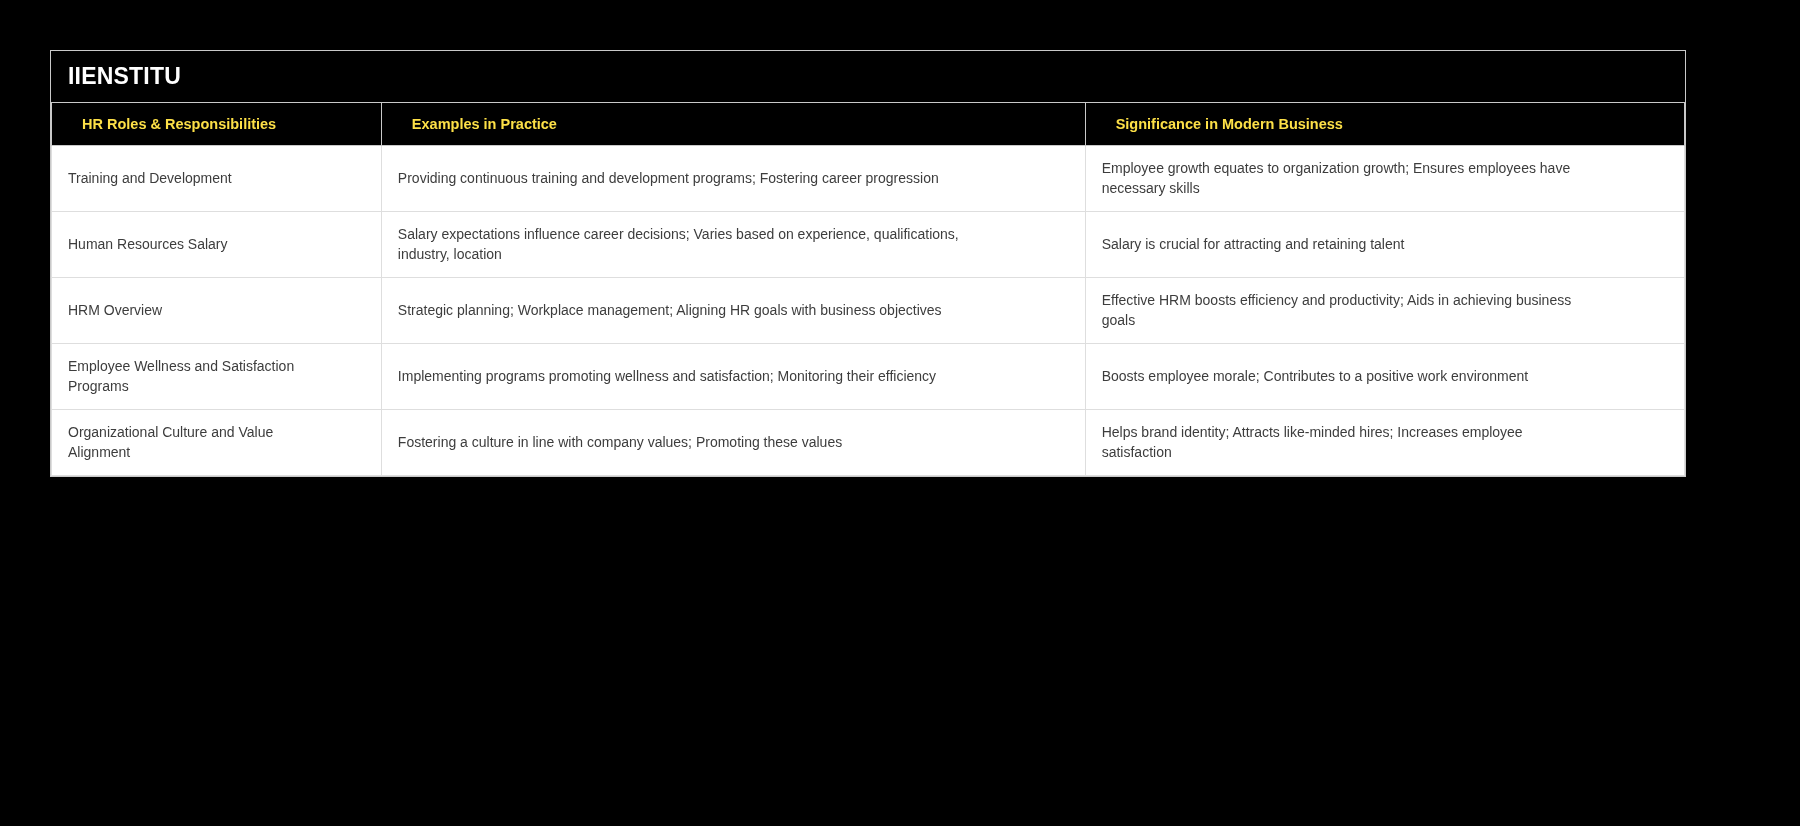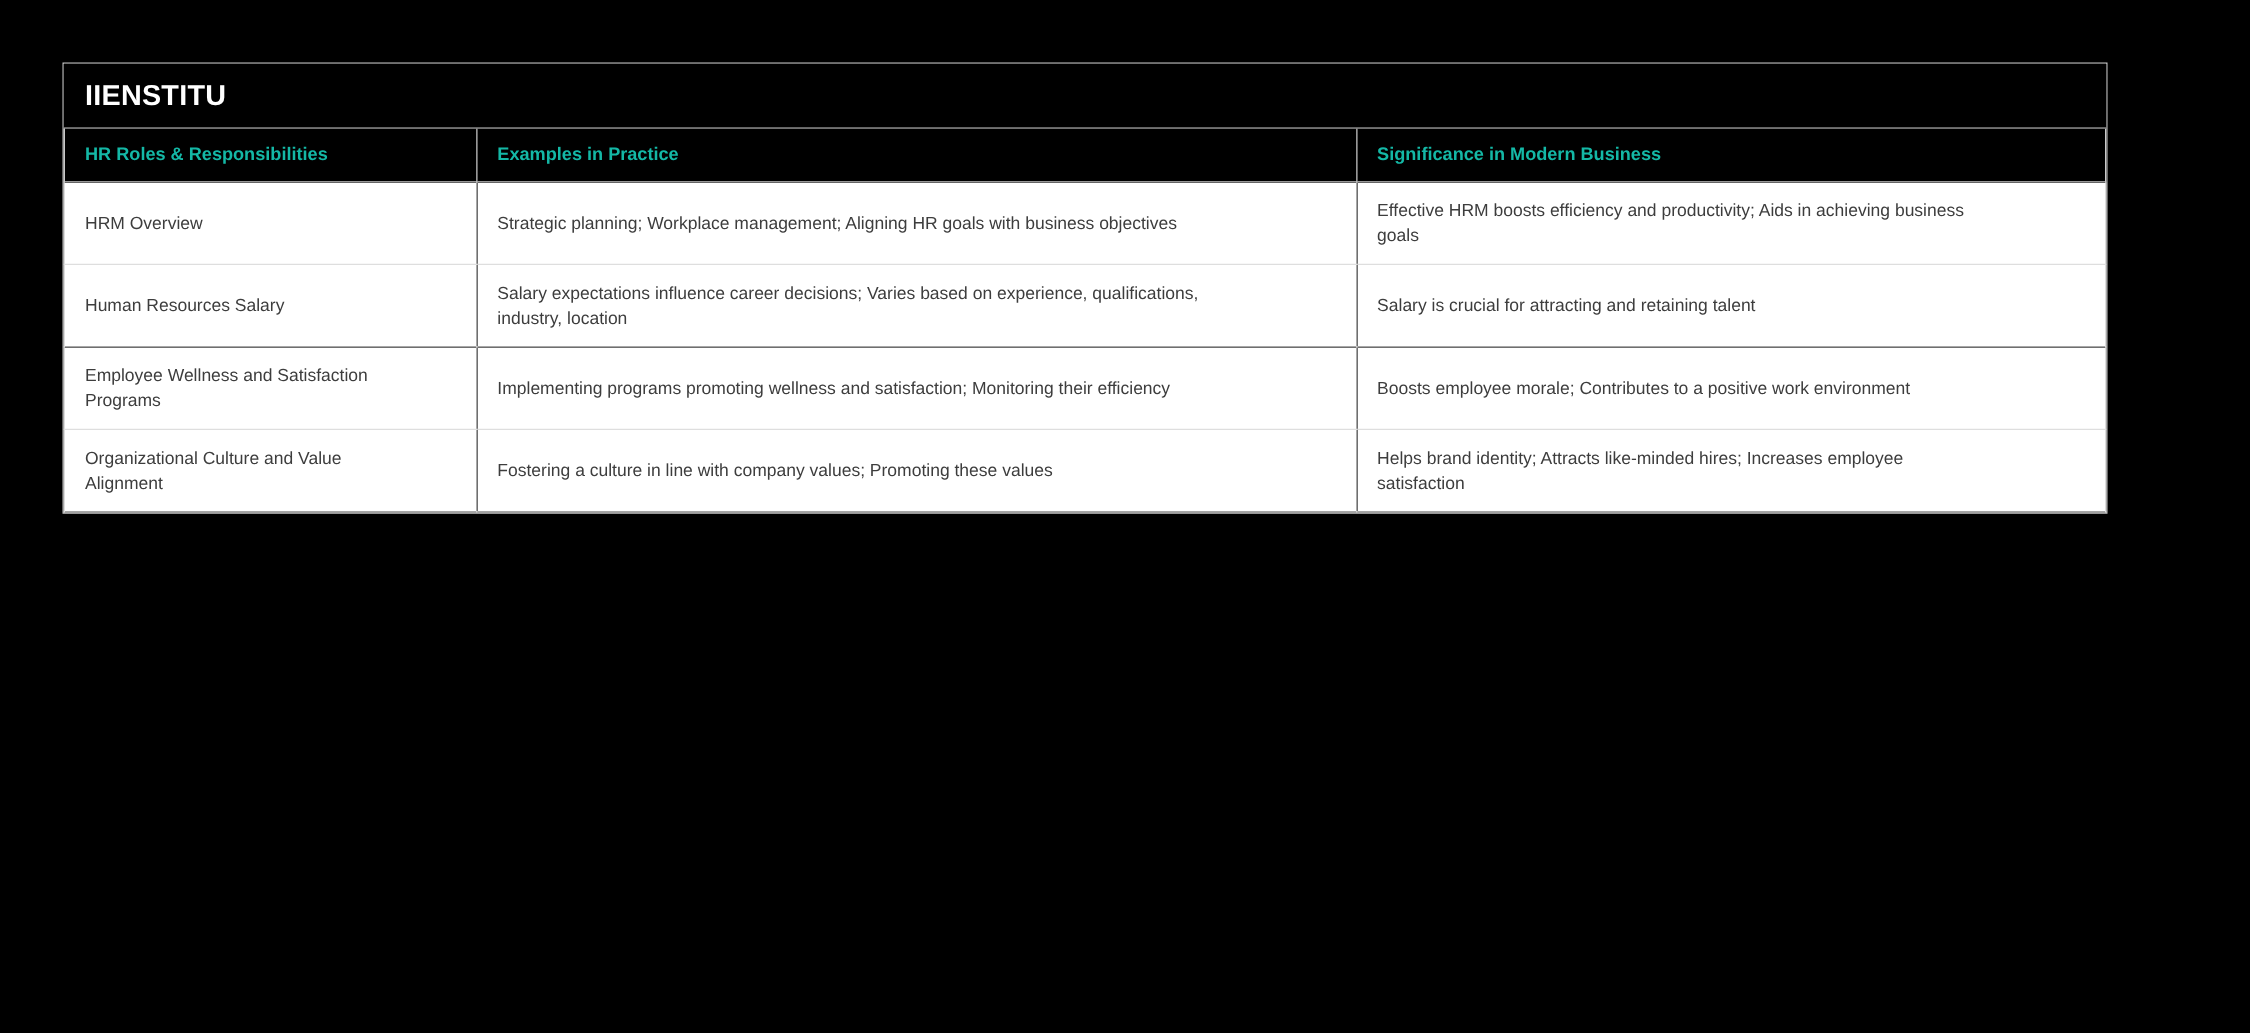--- a/index.html
+++ b/index.html
@@ -30,25 +30,25 @@
     font-weight: bold;
     letter-spacing: 0.2px;
   }
   table.hr-table {
     width: 100%;
     border-collapse: collapse;
     table-layout: fixed;
   }
   table.hr-table th {
     background: #000000;
-    color: #14b8a6;
+    color: #fde047;
     font-size: 14.5px;
     font-weight: bold;
     text-align: left;
-    padding: 13px 16px;
+    padding: 13px 30px;
     border: 1px solid #c9c9c9;
     border-top: none;
   }
   table.hr-table td {
     background: #ffffff;
     color: #3d3d3d;
     font-size: 14px;
     line-height: 19.5px;
     vertical-align: middle;
     padding: 13px 16px;
@@ -75,30 +75,36 @@
     </colgroup>
     <thead>
       <tr>
         <th>HR Roles &amp; Responsibilities</th>
         <th>Examples in Practice</th>
         <th>Significance in Modern Business</th>
       </tr>
     </thead>
     <tbody>
       <tr>
-        <td>HRM Overview</td>
-        <td>Strategic planning; Workplace management; Aligning HR goals with business objectives</td>
-        <td>Effective HRM boosts efficiency and productivity; Aids in achieving business
-goals</td>
+        <td>Training and Development</td>
+        <td>Providing continuous training and development programs; Fostering career progression</td>
+        <td>Employee growth equates to organization growth; Ensures employees have
+necessary skills</td>
       </tr>
       <tr>
         <td>Human Resources Salary</td>
         <td>Salary expectations influence career decisions; Varies based on experience, qualifications,
 industry, location</td>
         <td>Salary is crucial for attracting and retaining talent</td>
+      </tr>
+      <tr>
+        <td>HRM Overview</td>
+        <td>Strategic planning; Workplace management; Aligning HR goals with business objectives</td>
+        <td>Effective HRM boosts efficiency and productivity; Aids in achieving business
+goals</td>
       </tr>
       <tr>
         <td>Employee Wellness and Satisfaction
 Programs</td>
         <td>Implementing programs promoting wellness and satisfaction; Monitoring their efficiency</td>
         <td>Boosts employee morale; Contributes to a positive work environment</td>
       </tr>
       <tr>
         <td>Organizational Culture and Value
 Alignment</td>

